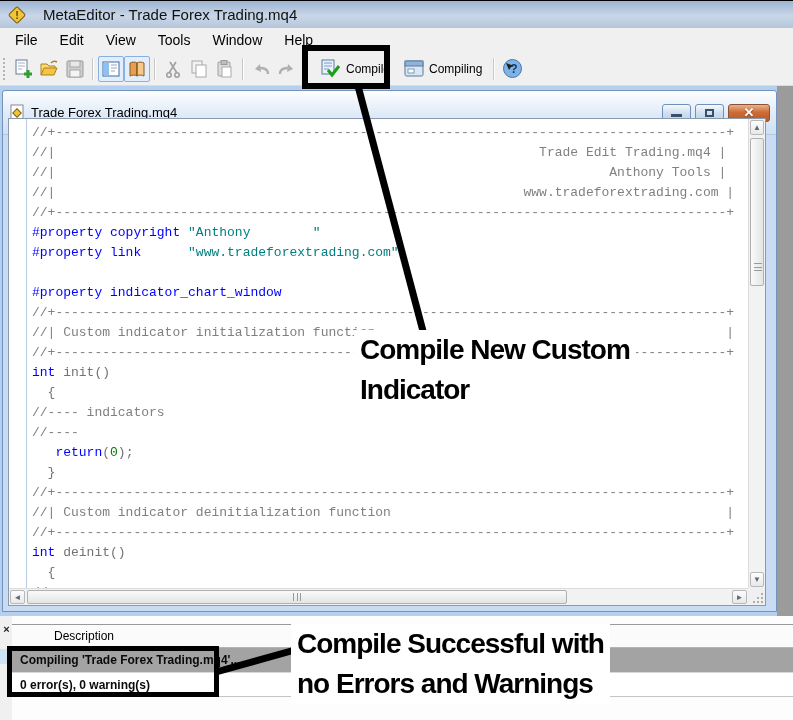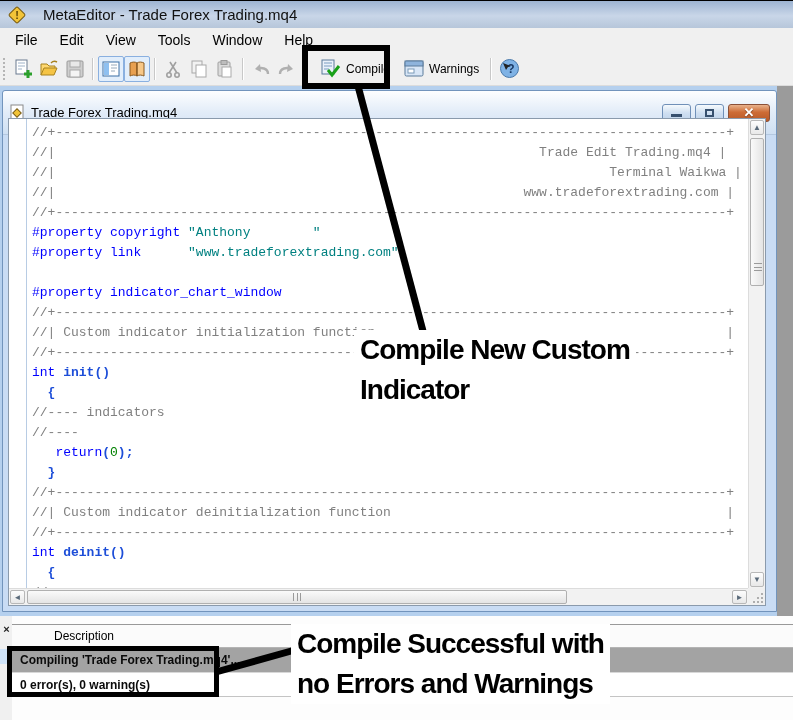--- a/index.html
+++ b/index.html
@@ -47,21 +47,21 @@
   .minbar{width:11px;height:3px;background:#37506e;margin-top:6px;}
   .resbox{width:9px;height:8px;border:2px solid #37506e;background:transparent;}
   .closex{color:#fff;font-size:13px;font-weight:bold;text-shadow:0 1px 1px #7a3a18;}
   
   #editor{position:absolute;left:5px;top:27px;width:758px;height:488px;
     background:#fff;border:1px solid #8a9aac;}
   #code-area{position:absolute;left:0;top:0;right:17px;bottom:17px;background:#fff;overflow:hidden;padding-top:4px;}
   #gutter-line{position:absolute;left:17px;top:0;bottom:0;width:1px;background:#b8cce4;}
   .code-line{white-space:pre;font-family:"Liberation Mono","DejaVu Sans Mono",monospace;
     font-size:13px;line-height:20px;height:20px;padding-left:23px;color:#000;}
-  .sc{color:var(--cm);} .sk{color:var(--kw);} .ss{color:var(--st);} .sn{color:var(--nm);} .sp{color:#1d4ed8;font-weight:bold;}
+  .sc{color:var(--cm);} .sk{color:var(--kw);} .ss{color:var(--st);} .sn{color:var(--nm);} .sp{color:#737373;}
   
   .sb-btn{position:absolute;background:linear-gradient(#fdfdfd,#e8e8e8);border:1px solid #b8b8b8;
     color:#5a6a7a;font-size:8px;display:flex;align-items:center;justify-content:center;border-radius:2px;}
   #vscroll{position:absolute;right:0;top:0;width:17px;bottom:17px;background:#f2f2f2;border-left:1px solid #dcdcdc;}
   #vthumb{position:absolute;left:1px;top:19px;width:14px;height:148px;border:1px solid #b0b0b0;border-radius:2px;
     background:linear-gradient(90deg,#fafafa,#e4e4e4);}
   #vthumb .grip{position:absolute;left:3px;bottom:14px;width:8px;height:8px;
     border-top:1px solid #9a9a9a;border-bottom:1px solid #9a9a9a;}
   #vthumb .grip::after{content:"";display:block;margin-top:3px;border-top:1px solid #9a9a9a;}
   #hscroll{position:absolute;left:0;bottom:0;right:17px;height:17px;background:#f2f2f2;border-top:1px solid #dcdcdc;}
@@ -208,21 +208,21 @@
       </svg>
       <span>Compile</span>
     </div>
 
     <div class="tbtn-label">
       <svg class="ic" width="20" height="17">
         <rect x="1" y="1" width="18" height="15" rx="1.5" fill="#d8e6f6" stroke="#5a7a9a"></rect>
         <rect x="1" y="1" width="18" height="5" fill="#8fb4dc" stroke="#5a7a9a"></rect>
         <rect x="4" y="9" width="6" height="4" fill="#fff" stroke="#7a9ab8"></rect>
       </svg>
-      <span>Warnings</span>
+      <span>Compiling</span>
     </div>
 
     <div class="tsep"></div>
 
     <div class="tbtn">
       <svg class="ic" width="21" height="21">
         <circle cx="10.5" cy="10.5" r="9" fill="#7fb2e5" stroke="#4878aa"></circle>
         <text x="12" y="15" text-anchor="middle" font-size="12" font-weight="bold" fill="#1a3a66">?</text>
         <path d="M4 5l3 7 2-3 3-1z" fill="#222"></path>
       </svg>
@@ -247,21 +247,21 @@
           </div>
         <div class="winbtn close">
             <span class="closex">✕</span>
           </div>
       </div>
 
       <div id="editor">
         <div id="code-area">
             <div class="code-line"><span class="sc">//+--------------------------------------------------------------------------------------+</span></div>
             <div class="code-line"><span class="sc">//|                                                              Trade Edit Trading.mq4 |</span></div>
-            <div class="code-line"><span class="sc">//|                                                                       Terminal Waikwa |</span></div>
+            <div class="code-line"><span class="sc">//|                                                                       Anthony Tools |</span></div>
             <div class="code-line"><span class="sc">//|                                                            www.tradeforextrading.com |</span></div>
             <div class="code-line"><span class="sc">//+--------------------------------------------------------------------------------------+</span></div>
             <div class="code-line"><span class="sk">#property copyright </span><span class="ss">"Anthony        "</span></div>
             <div class="code-line"><span class="sk">#property link      </span><span class="ss">"www.tradeforextrading.com"</span></div>
             <div class="code-line"><span class="sp"></span></div>
             <div class="code-line"><span class="sk">#property indicator_chart_window</span></div>
             <div class="code-line"><span class="sc">//+--------------------------------------------------------------------------------------+</span></div>
             <div class="code-line"><span class="sc">//| Custom indicator initialization function                                             |</span></div>
             <div class="code-line"><span class="sc">//+--------------------------------------------------------------------------------------+</span></div>
             <div class="code-line"><span class="sk">int</span><span class="sp"> init()</span></div>

